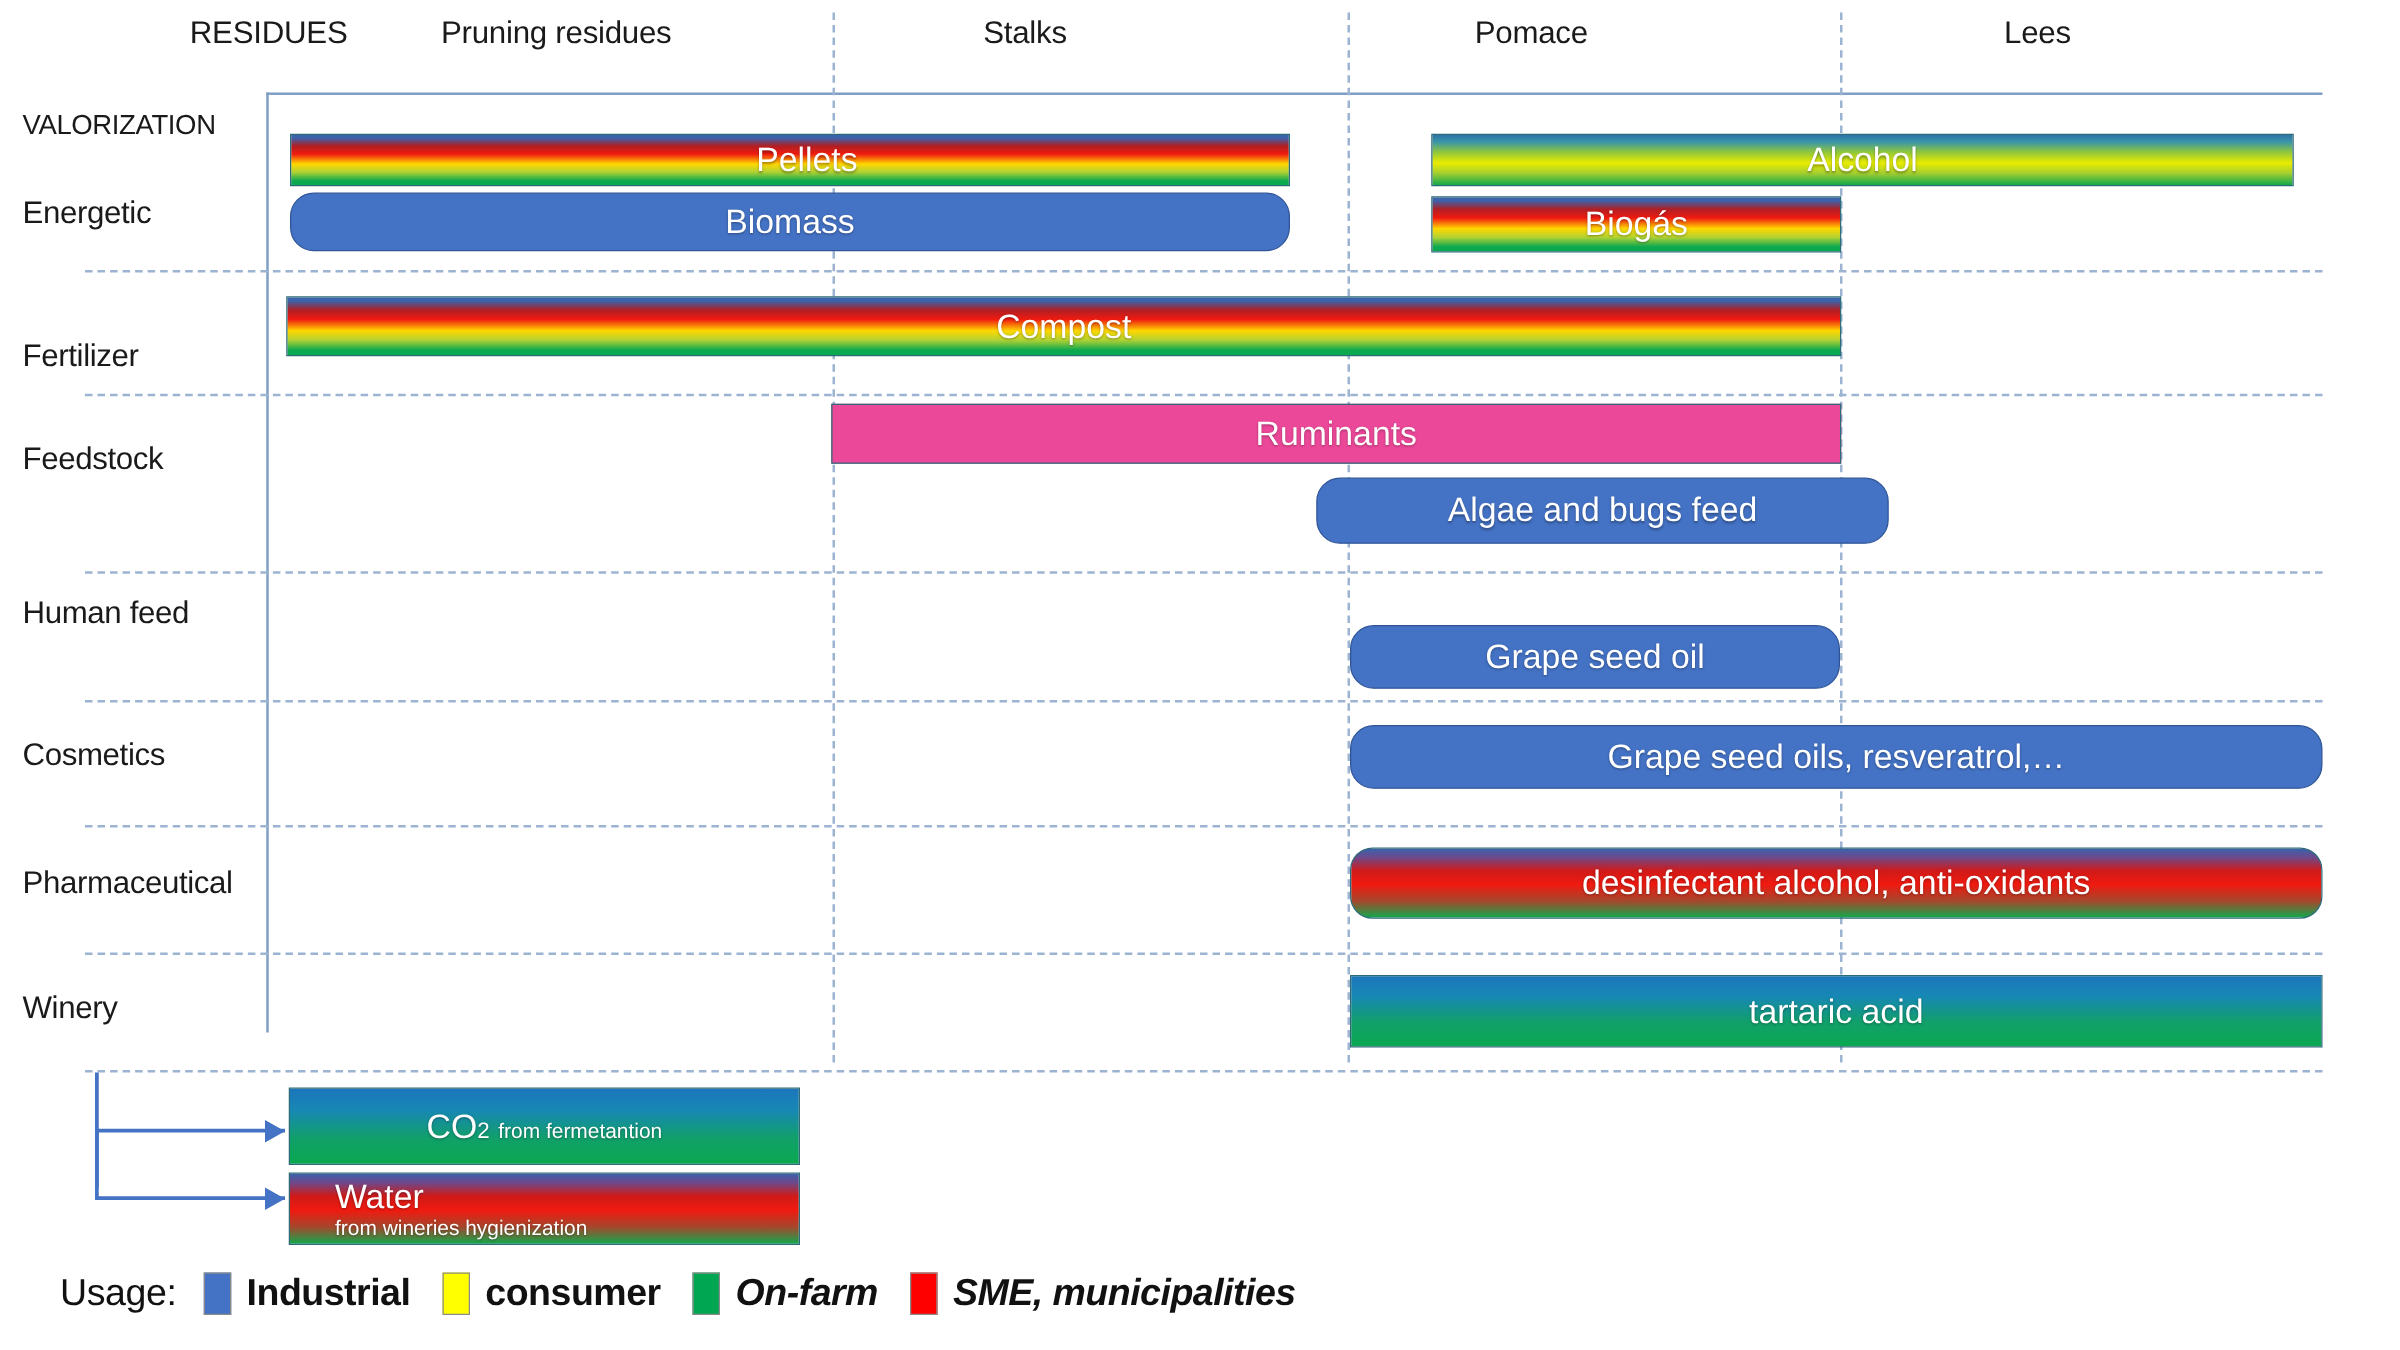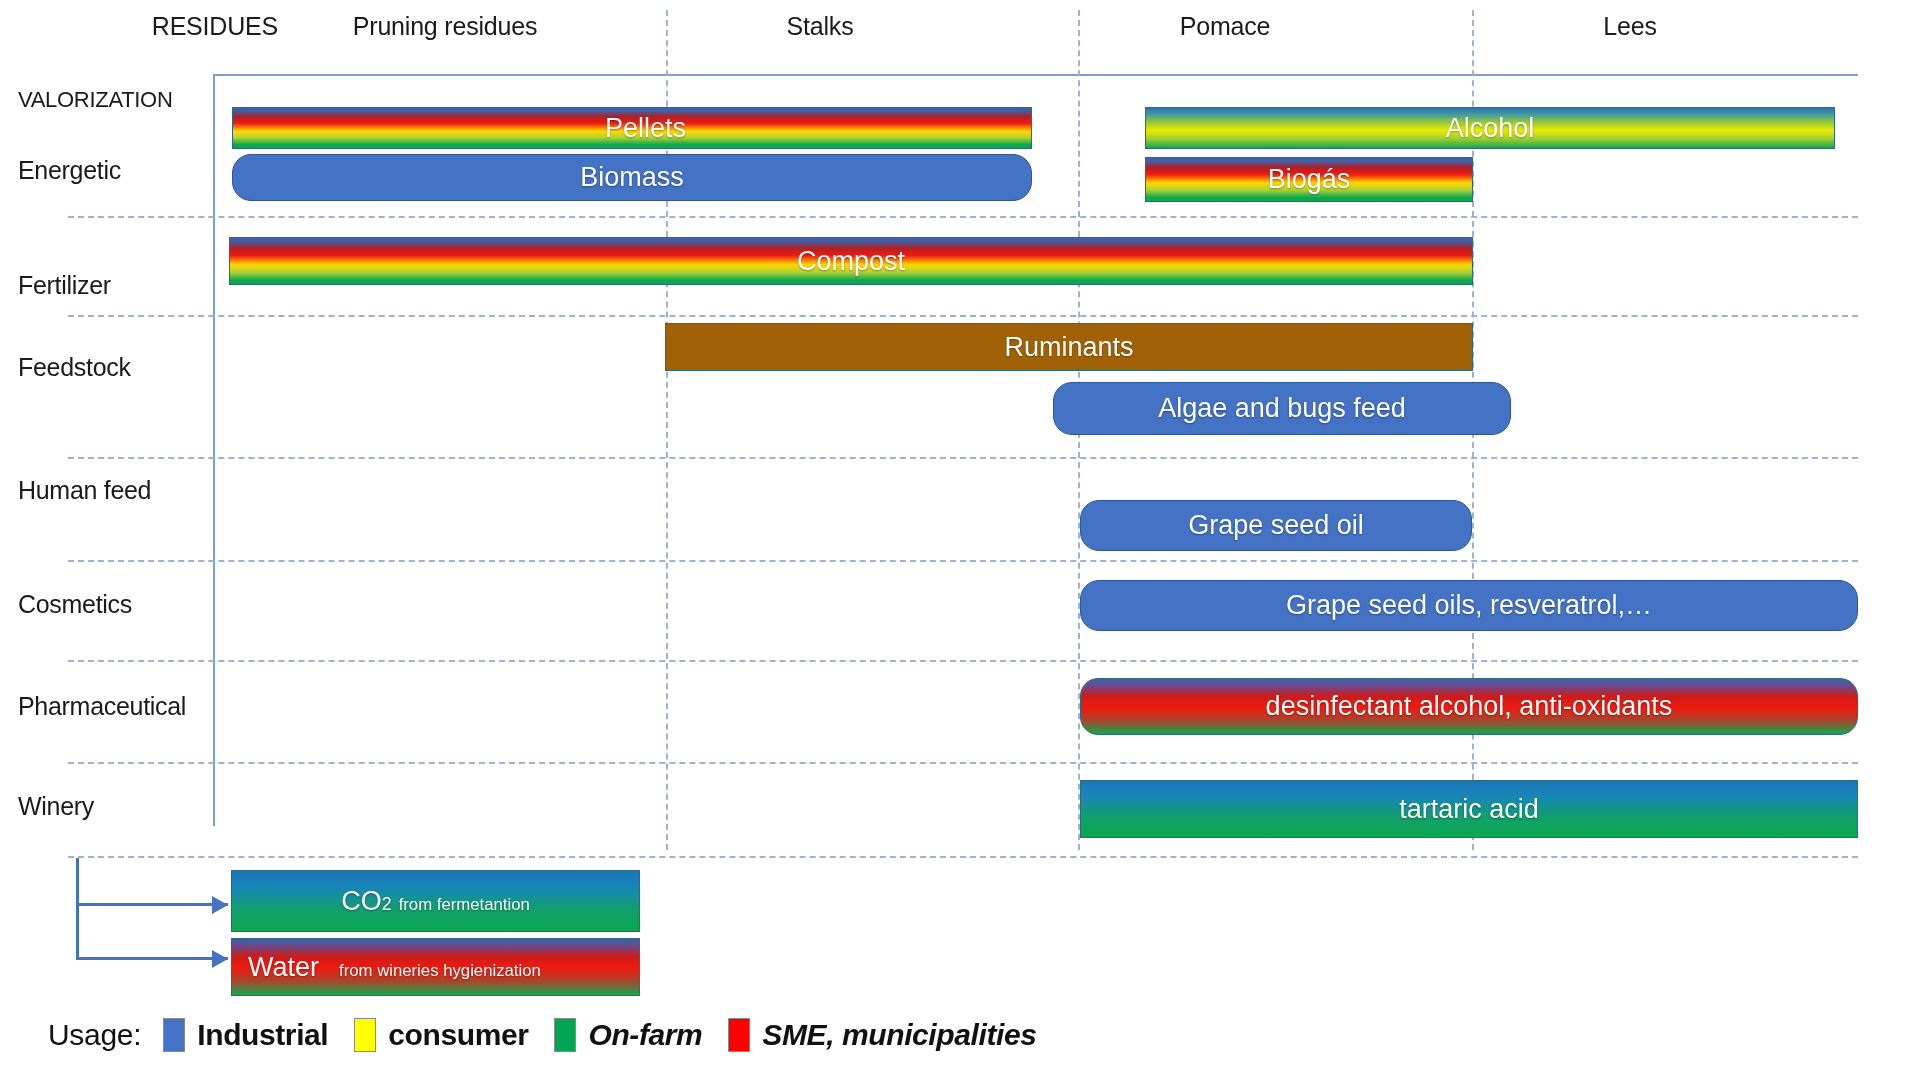--- a/index.html
+++ b/index.html
@@ -89,21 +89,21 @@
   .g-bluegreen {
     background: linear-gradient(to bottom,
       #1c76bc 0%, #1787b5 28%, #11a06a 66%, #0aa84f 100%);
   }
   .g-bluered-green {
     background: linear-gradient(to bottom,
       #3b62ab 0%, #6a4a8e 12%, #d01a18 32%,
       #f01a10 52%, #a5472d 76%, #12a84c 100%);
   }
   .g-solid-blue { background: #4472c4; border-color: #2f5597; border-radius: 19px; }
-  .g-solid-green { background: #a16207; border-color: #2e6b78; }
+  .g-solid-green { background: #ec4899; border-color: #2e6b78; }
 
   
   .conn {
     position: absolute;
     background: #4472c4;
   }
   .arrowhead {
     position: absolute;
     width: 0; height: 0;
     border-top: 9px solid transparent;
@@ -226,21 +226,21 @@
 
   <div class="bar g-bluegreen" style="left:231px; top:870px; width:409px; height:62px; justify-content:center;">
     <span class="lbl" style="display:inline-flex; align-items:baseline;">
       <span>CO</span>
         <span class="subscript">2</span>
         <span class="sub" style="margin-left:7px;">from fermetantion</span>
     </span>
   </div>
 
   <div class="bar g-bluered-green" style="left:231px; top:938px; width:409px; height:58px; justify-content:flex-start; padding-left:16px;">
-    <span class="lbl" style="display:inline-flex; align-items:baseline;">
+    <span class="lbl" style="display:inline-flex; align-items:baseline;flex-direction:column;">
       <span>Water</span>
         <span class="sub" style="margin-left:20px;">from wineries hygienization</span>
     </span>
   </div>
 
   <div id="legend">
     <span class="usage-label">Usage:</span>
 
     <span class="legend-item">
       <span class="legend-swatch" style="background:#4472c4;"></span>

